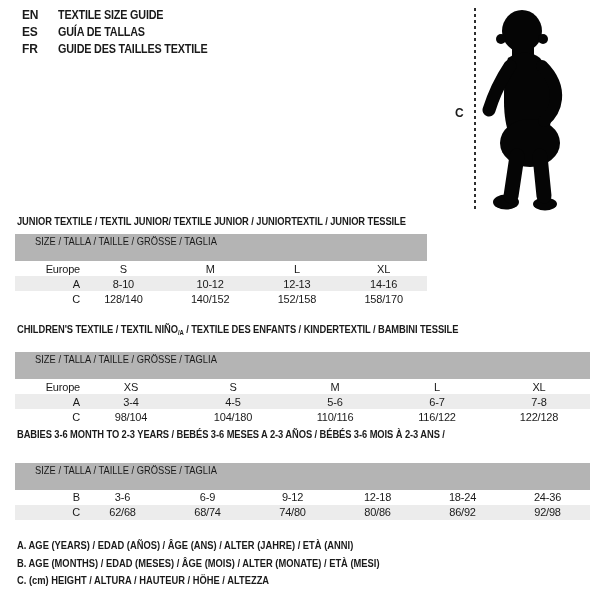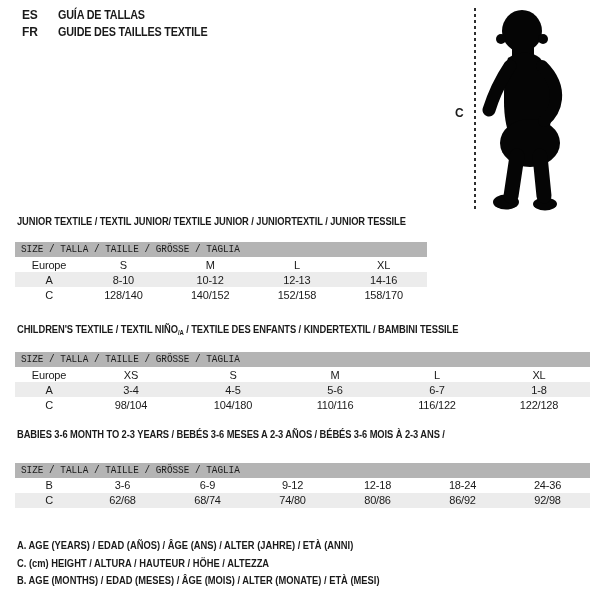--- a/index.html
+++ b/index.html
@@ -24,47 +24,50 @@
   }
   .height-label{position:absolute; left:455px; top:106px; font-weight:bold; font-size:12px;}
   .baby{position:absolute; left:482px; top:6px;}
 
   
   .section{position:absolute; left:15px;}
   .sec1{top:213px; width:412px;}
   .sec2{top:321px; width:575px;}
   .sec3{top:426px; width:575px;}
   .sec-title{font-weight:bold; font-size:11px; line-height:16px; letter-spacing:-0.1px; padding-left:2px;}
-  .sec1 .sec-title{margin-bottom:13px;}
+  .sec1 .sec-title{margin-bottom:5px;}
   .sec2 .sec-title{margin-bottom:11px;}
   .sec3 .sec-title{margin-bottom:20px; line-height:16.5px;}
   .sub{font-size:7px; vertical-align:-2px;}
 
   .size-bar{
-    background:var(--bar,#b4b4b4); height:15px; line-height:15px;
-    font-size:11px; padding-left:6px;font-family:Liberation Mono, monospace;
+    background:var(--bar,#b4b4b4); height:27px; line-height:15px;
+    font-size:11px; padding-left:20px;
   }
   table.tbl{border-collapse:collapse; table-layout:fixed; width:100%;}
   table.tbl td{
     height:15px; font-size:11px; letter-spacing:-0.2px;
     text-align:center; vertical-align:middle; padding:0; overflow:hidden;
   }
-  table.tbl td.lab{width:62px; text-align:center; padding-left:3px;margin-left:28px;}
+  table.tbl td.lab{width:62px; text-align:right; padding-left:3px;margin-left:28px;}
   tr.alt{background:var(--alt,#ececec);}
 
   
   .notes{position:absolute; left:17px; top:537px;}
   .note-row{height:17.5px; line-height:17.5px; font-weight:bold; font-size:11px;}
 </style>
 </head>
 <body>
 
 <div class="page">
 
   <div class="lang-list">
+    <div class="lang-row">
+      <span class="code">EN</span><span class="lx">TEXTILE SIZE GUIDE</span>
+    </div>
     <div class="lang-row">
       <span class="code">ES</span><span class="lx">GUÍA DE TALLAS</span>
     </div>
     <div class="lang-row">
       <span class="code">FR</span><span class="lx">GUIDE DES TAILLES TEXTILE</span>
     </div>
   </div>
 
   <div class="dashed-line"></div>
   <div class="height-label">C</div>
@@ -137,21 +140,21 @@
         <td>M</td>
         <td>L</td>
         <td>XL</td>
       </tr>
       <tr class="alt">
         <td class="lab">A</td>
         <td>3-4</td>
         <td>4-5</td>
         <td>5-6</td>
         <td>6-7</td>
-        <td>1-8</td>
+        <td>7-8</td>
       </tr>
       <tr>
         <td class="lab">C</td>
         <td>98/104</td>
         <td>104/180</td>
         <td>110/116</td>
         <td>116/122</td>
         <td>122/128</td>
       </tr>
     </tbody>
@@ -184,17 +187,17 @@
         <td>80/86</td>
         <td>86/92</td>
         <td>92/98</td>
       </tr>
     </tbody>
       </table>
   </div>
 
   <div class="notes">
     <div class="note-row"><span class="sx">A. AGE (YEARS) / EDAD (AÑOS) / ÂGE (ANS) / ALTER (JAHRE) / ETÀ (ANNI)</span></div>
+    <div class="note-row"><span class="sx">B. AGE (MONTHS) / EDAD (MESES) / ÂGE (MOIS) / ALTER (MONATE) / ETÀ (MESI)</span></div>
     <div class="note-row"><span class="sx">C. (cm) HEIGHT / ALTURA / HAUTEUR / HÖHE / ALTEZZA</span></div>
-    <div class="note-row"><span class="sx">B. AGE (MONTHS) / EDAD (MESES) / ÂGE (MOIS) / ALTER (MONATE) / ETÀ (MESI)</span></div>
   </div>
 
 </div>
 
 </body></html>

